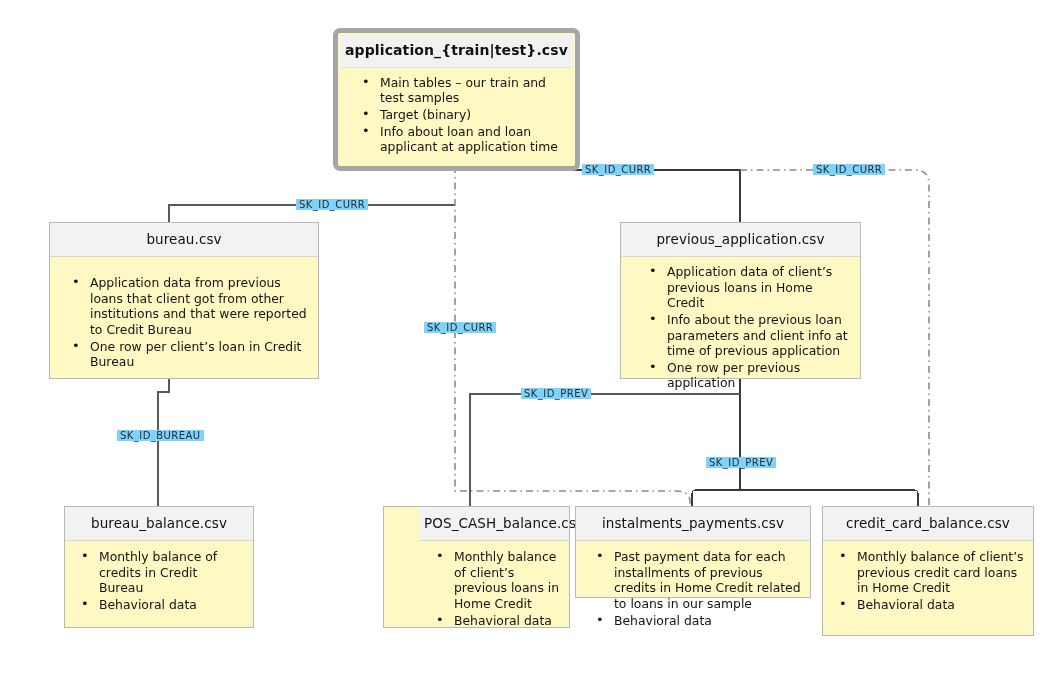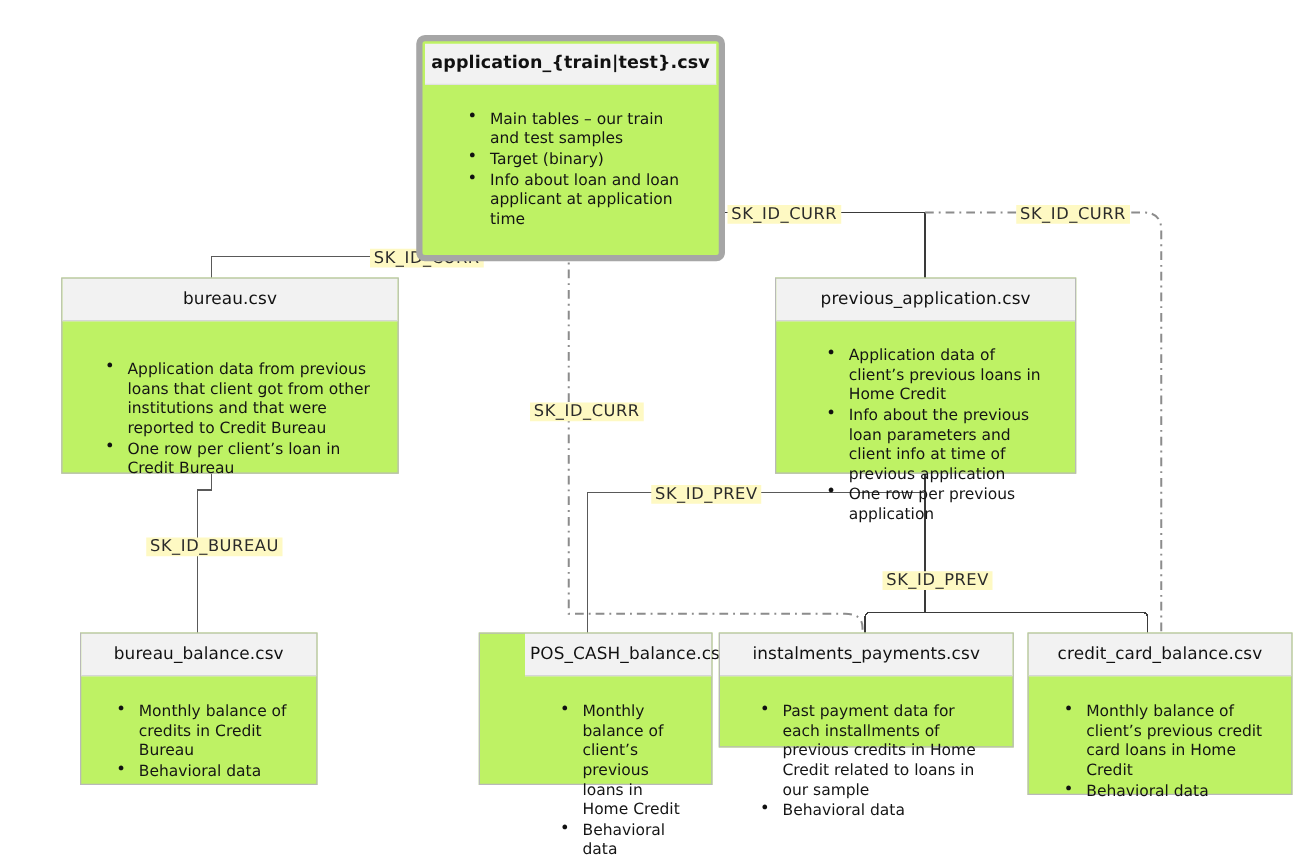--- a/index.html
+++ b/index.html
@@ -26,21 +26,21 @@
     left: 0; top: 0;
     width: 1050px;
     height: 687px;
     pointer-events: none;
   }
 
   
   .node {
     position: absolute;
     box-sizing: border-box;
-    background: #bef264;
+    background: #fef9c3;
     border: 1px solid #b9b9b9;
     z-index: 5;
   }
   .node.root {
     border: 5px solid #a6a6a6;
     border-radius: 7px;
     padding: 2px;
   }
   .node-title {
     box-sizing: border-box;
@@ -56,21 +56,21 @@
   .node.root .node-title {
     font-weight: bold;
     font-size: 14px;
     border-bottom: 1px solid #e2e2e2;
     padding: 7px 4px 8px 4px;
   }
   .node-body {
     padding: 7px 10px 8px 10px;
   }
   ul.bullets {
-    margin: 12px;
+    margin: 0;
     padding: 0 0 0 30px;
     list-style: none;
   }
   ul.bullets li {
     position: relative;
     font-size: 12.4px;
     line-height: 15.6px;
     color: #141414;
     margin: 0 0 1px 0;
   }
@@ -79,24 +79,24 @@
     position: absolute;
     left: -18px;
     top: -1px;
     font-size: 13px;
     color: #111111;
   }
 
   
   .edge-label {
     position: absolute;
-    font-size: 13px;
+    font-size: 10px;
     letter-spacing: 0.45px;
     color: #2b2b2b;
-    background: #fef9c3;
+    background: #7dd3fc;
     padding: 0 3px;
     white-space: nowrap;
     z-index: 4;
     font-family: "DejaVu Sans", sans-serif;
   }
 </style>
 </head>
 <body>
 
 <div id="canvas">

